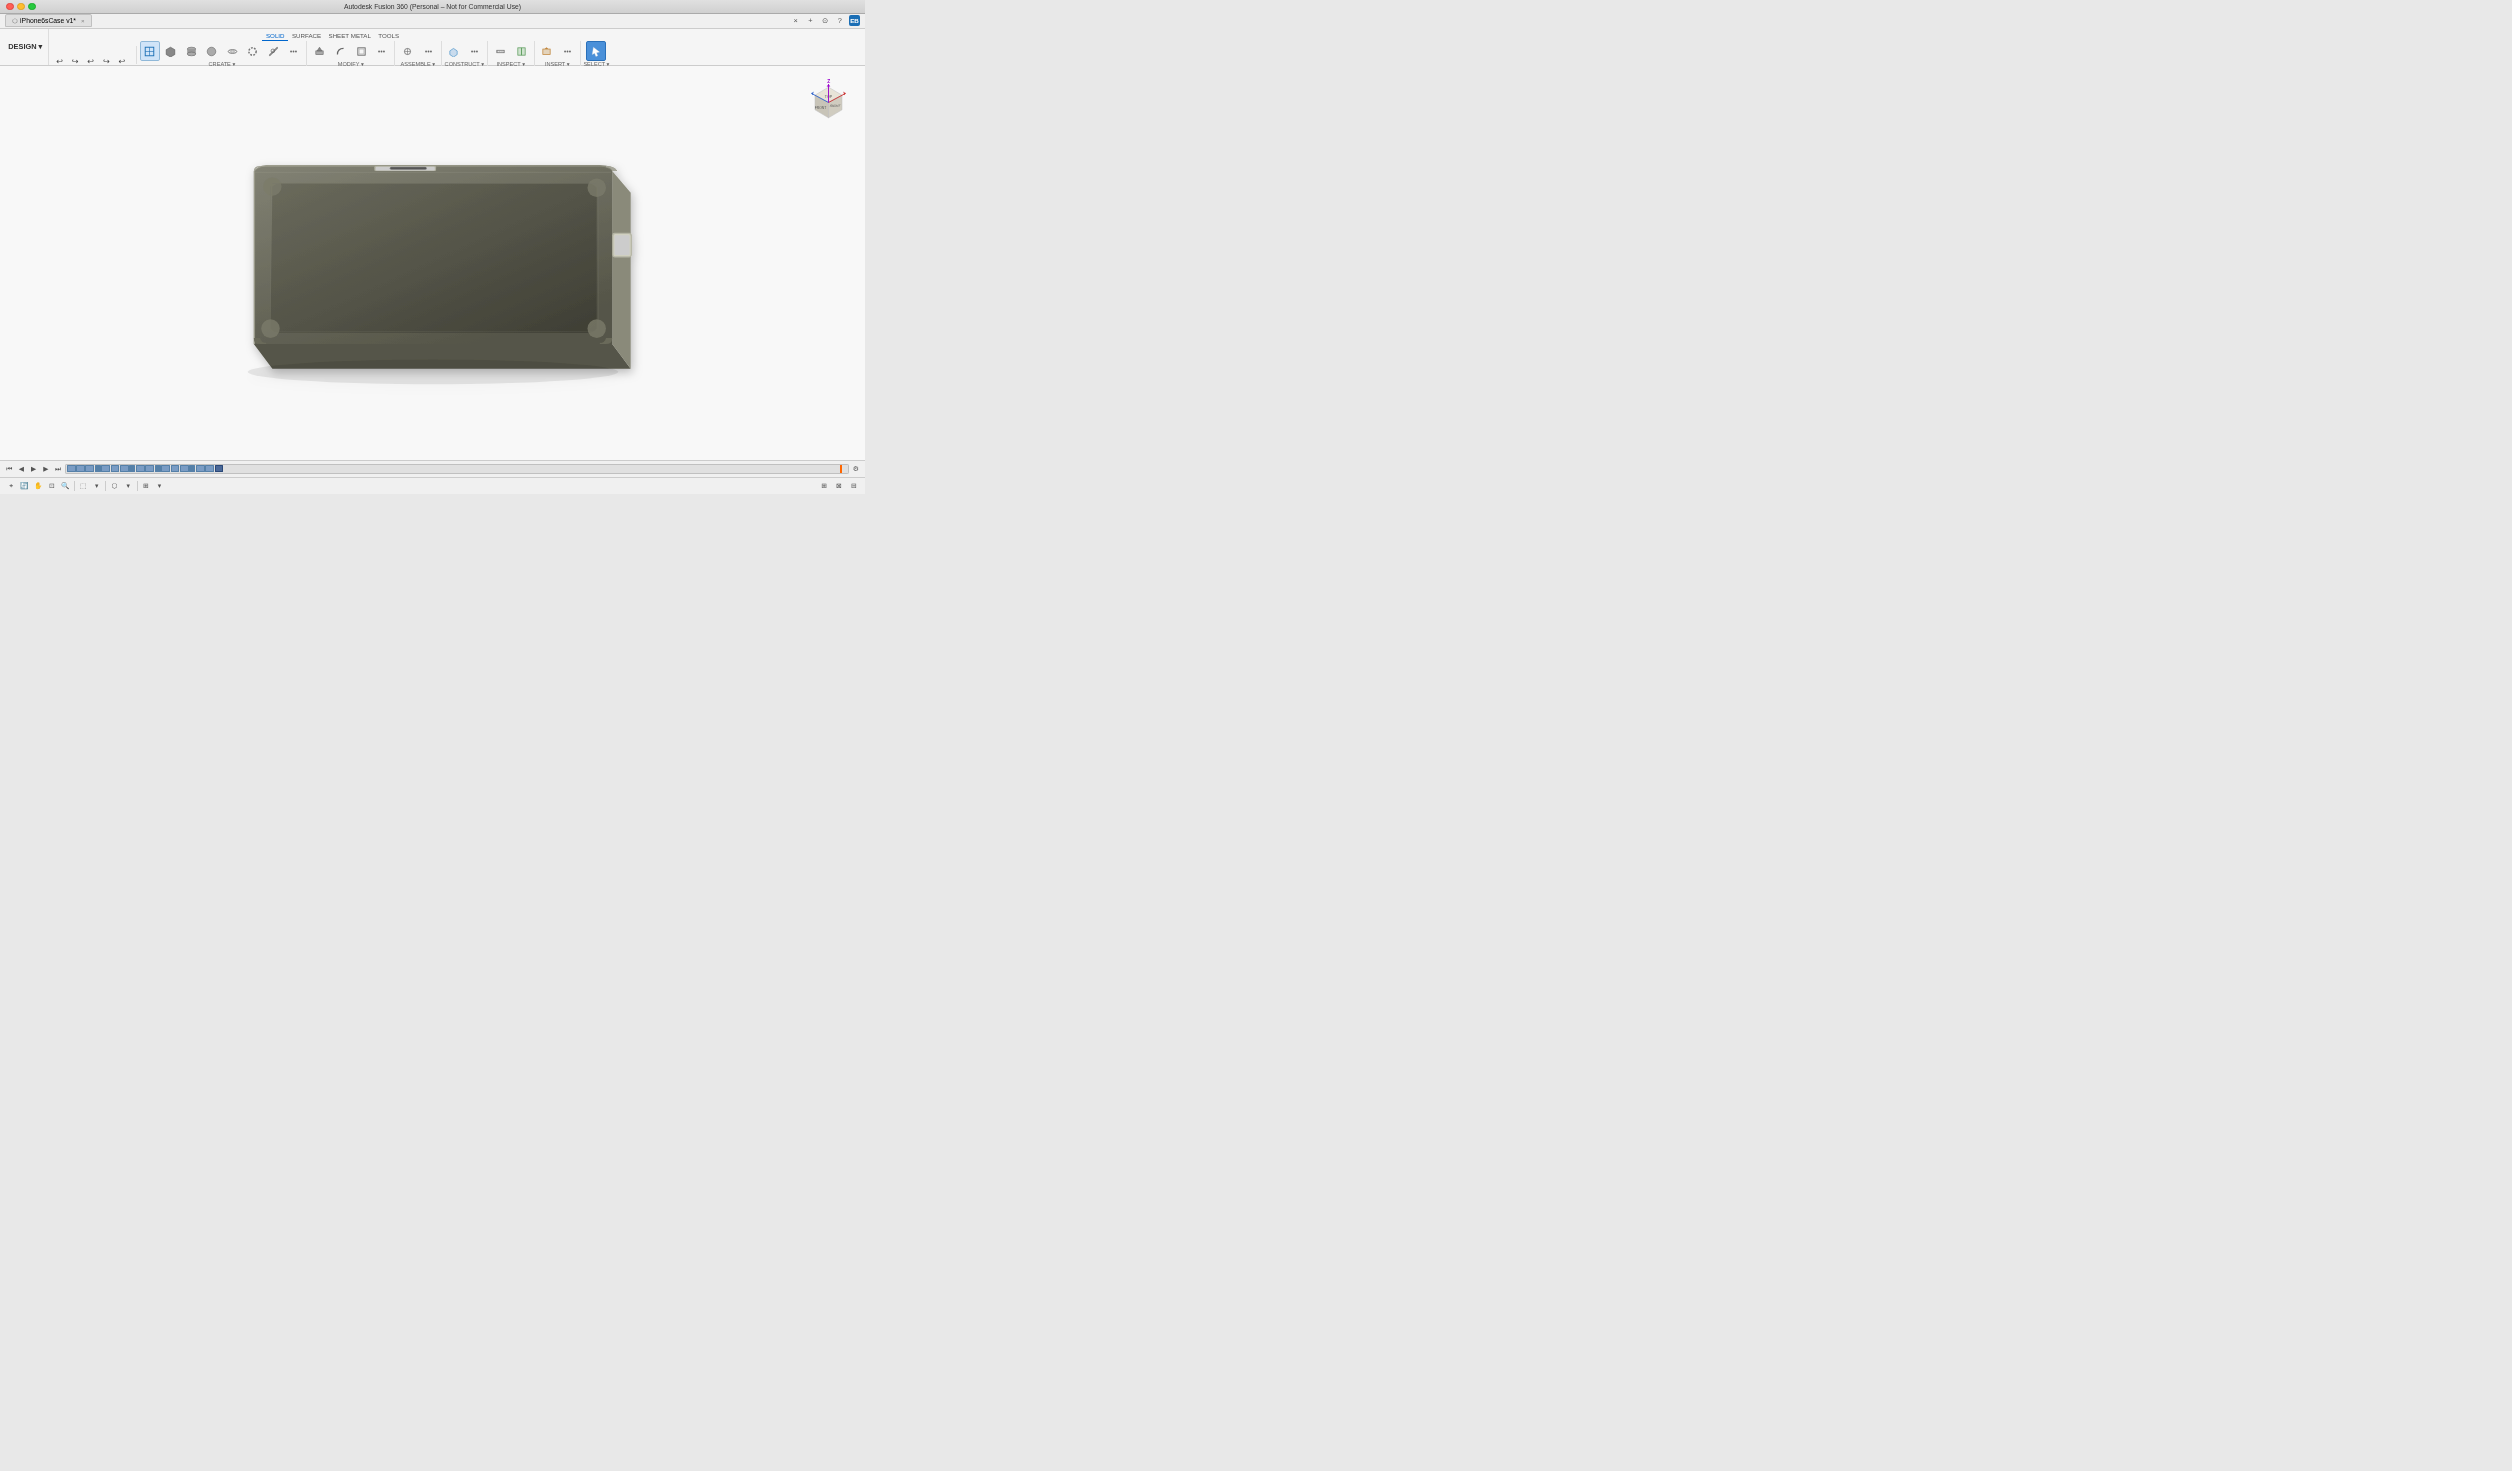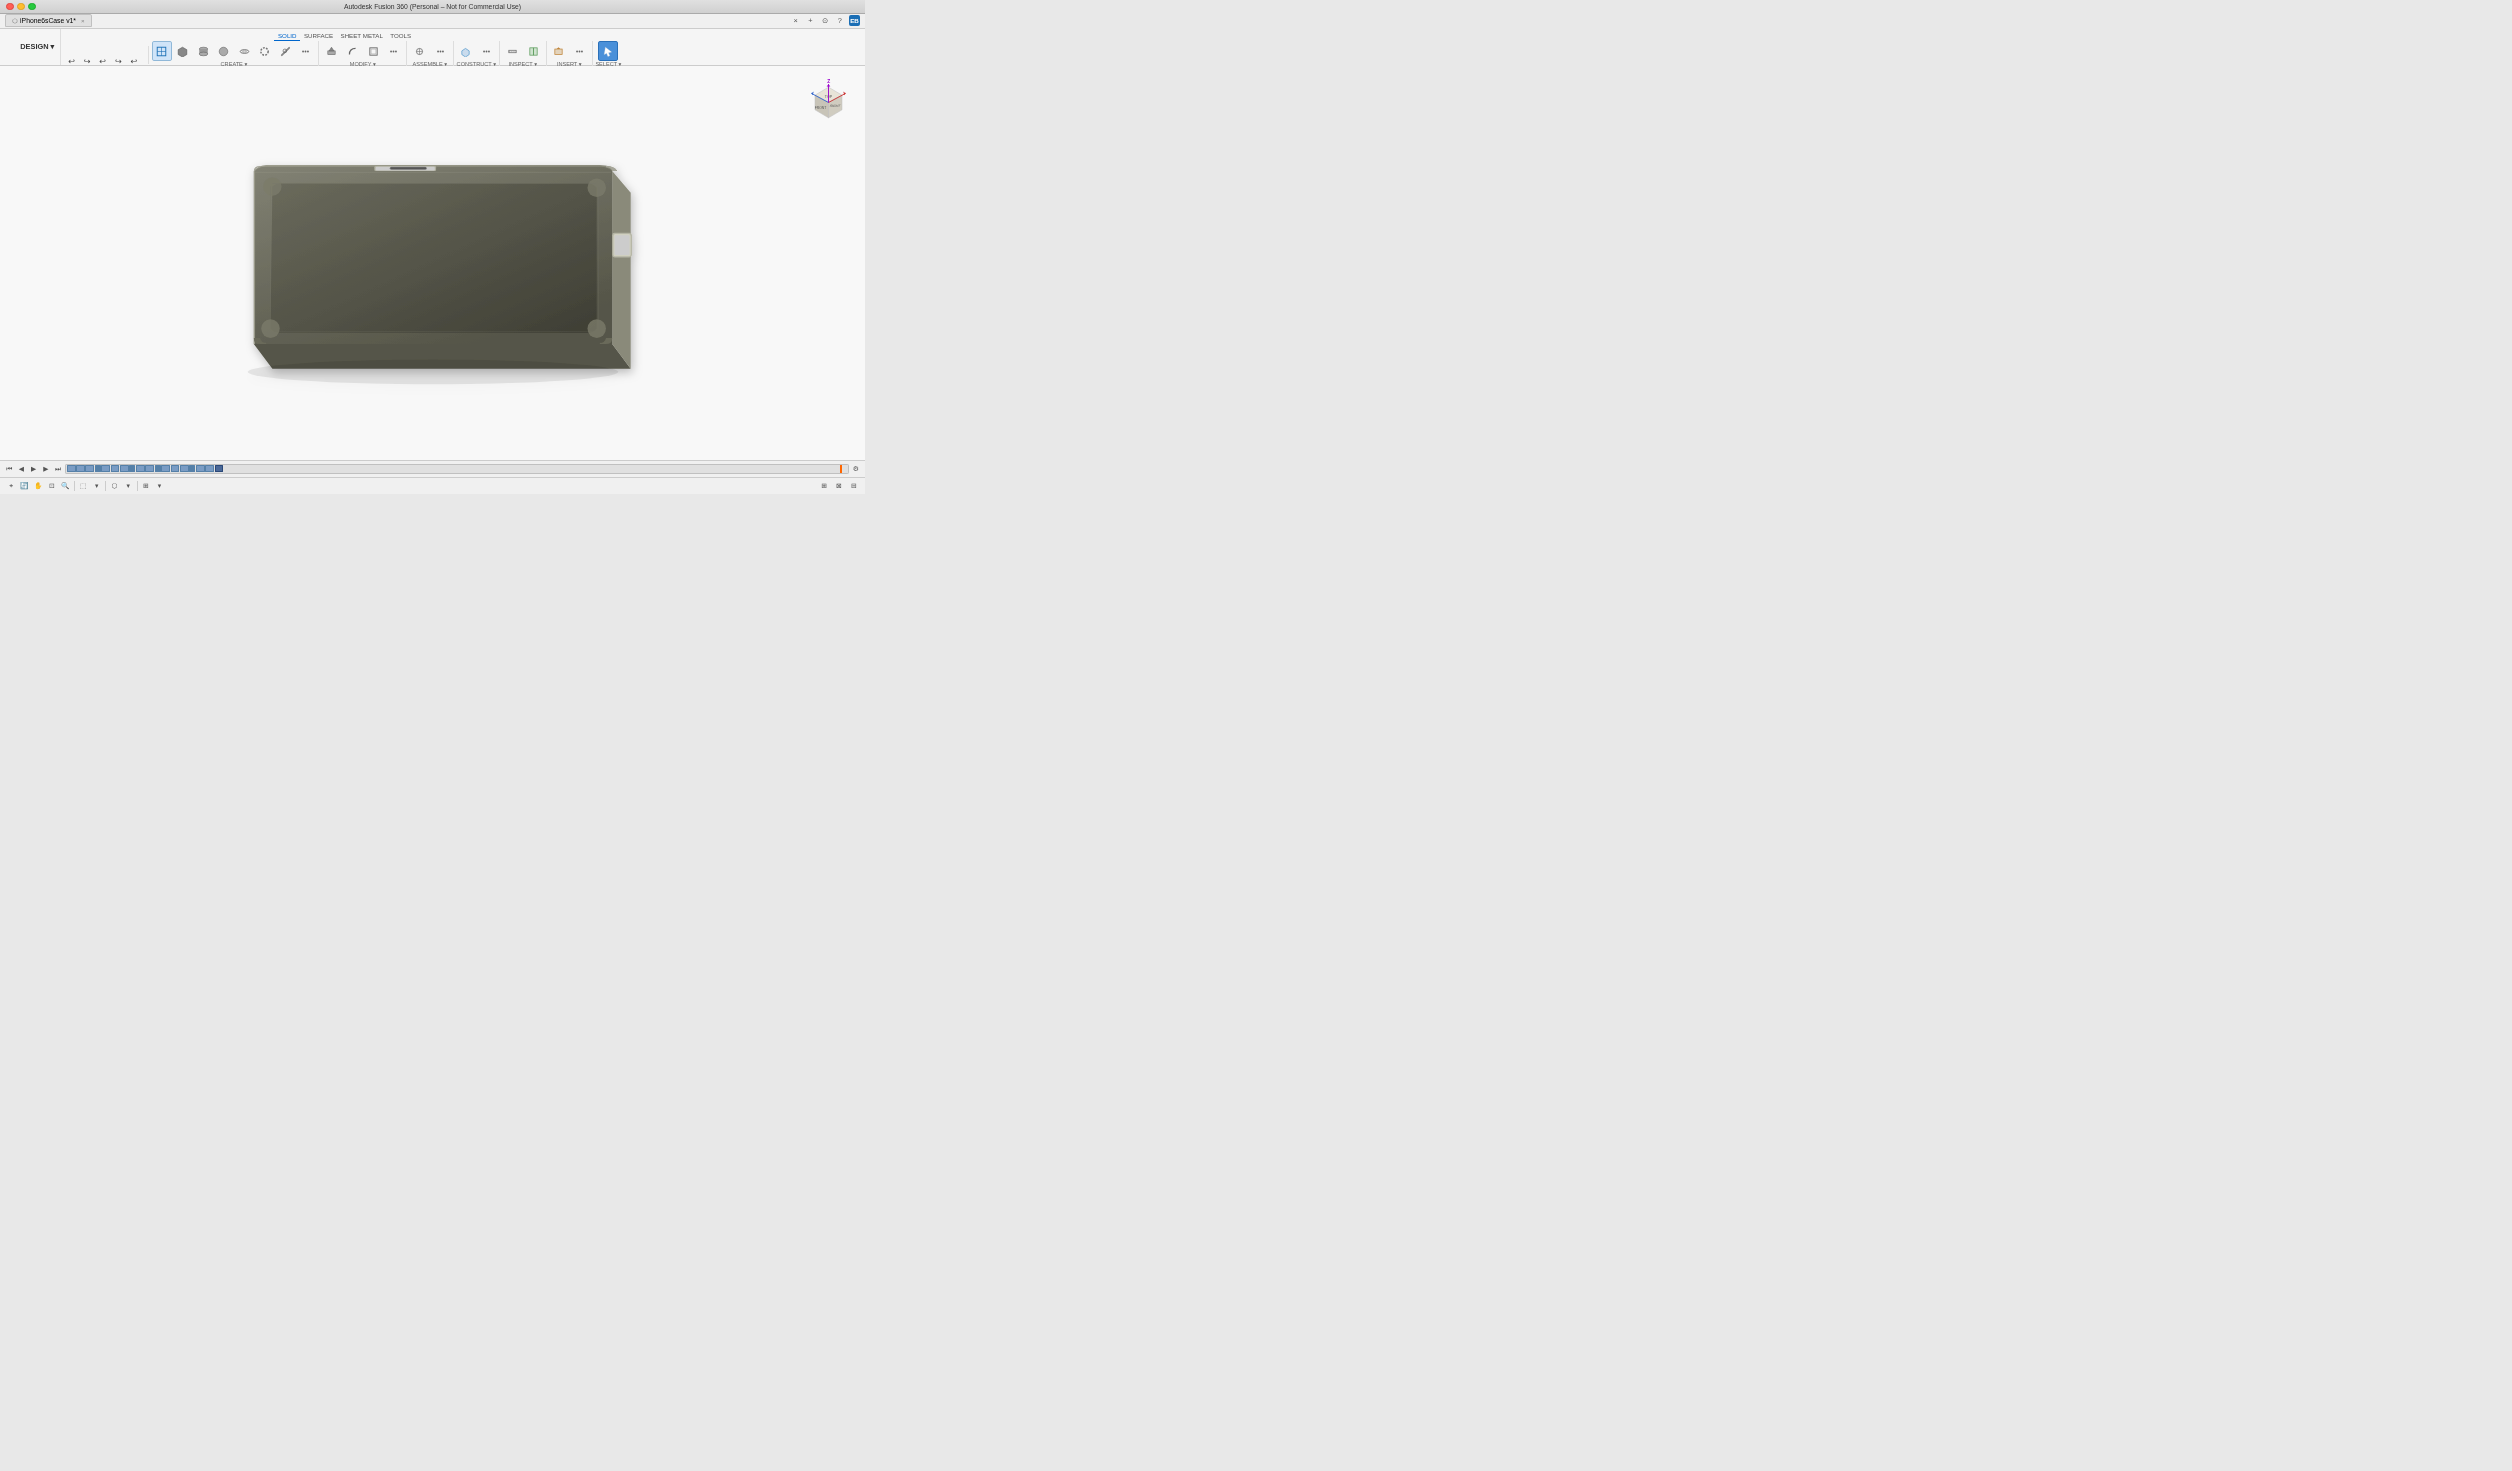--- a/index.html
+++ b/index.html
@@ -83,21 +83,21 @@
       color: #555;
     }
 
     
     #toolbar {
       height: 37px;
       background: #f5f5f5;
       border-bottom: 0.6px solid #ccc;
       display: flex;
       align-items: stretch;
-      padding: 0 14px;
+      padding: 0 2px;
     }
     #design-btn {
       display: flex;
       align-items: center;
       gap: 1.9px;
       padding: 0 6.2px;
       font-size: 7.4px;
       font-weight: 600;
       color: #333;
       cursor: pointer;

